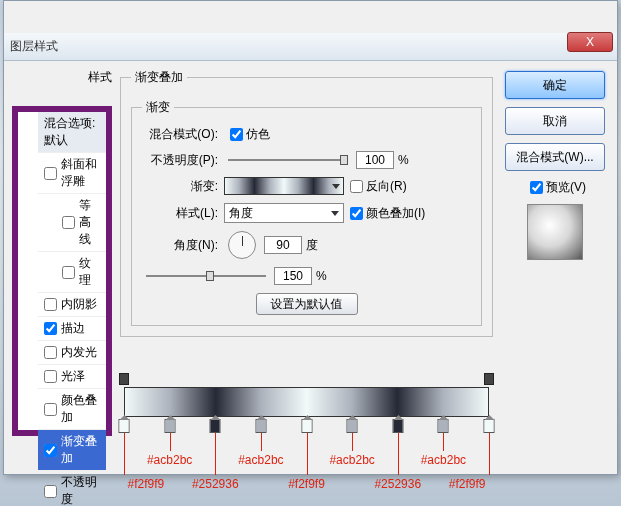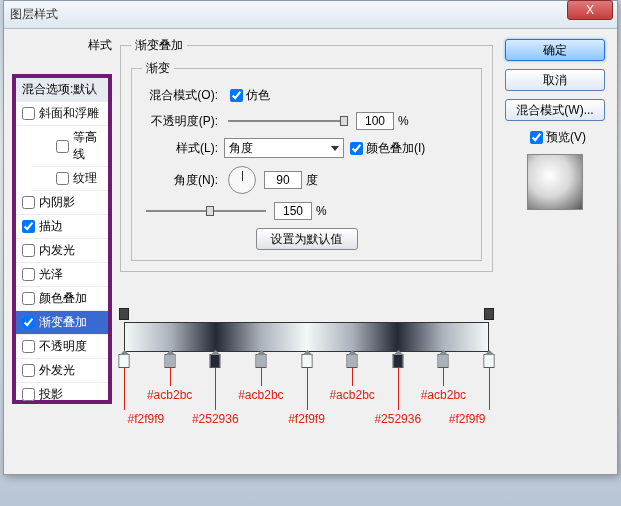--- a/index.html
+++ b/index.html
@@ -1,49 +1,49 @@
 <!DOCTYPE html>
 <html><head>
 <meta charset="utf-8">
 <style>
   * { box-sizing: border-box; margin: 0; padding: 0; font-family: "Microsoft YaHei", "SimSun", sans-serif; font-size: 12px; }
   body { background: linear-gradient(to bottom, #c9d6e2, #e8eef4 30%, #d0dae4 70%, #b8c5d3); width: 621px; height: 506px; position: relative; }
   .dialog { position: absolute; top: 0; left: 3px; width: 615px; height: 475px; background: #f0f0f0; border: 1px solid #8a9aab; box-shadow: 2px 2px 8px rgba(0,0,0,.3); }
-  .titlebar { height: 28px; background: linear-gradient(to bottom, #f4f8fb, #dde6ef); border-bottom: 1px solid #b0bdcb; display: flex; align-items: center; padding: 9px 6px; position: relative; }
+  .titlebar { height: 28px; background: linear-gradient(to bottom, #f4f8fb, #dde6ef); border-bottom: 1px solid #b0bdcb; display: flex; align-items: center; padding: 9px 6px; position: relative; margin-top: 32px; }
   .titlebar .title { flex: 1; color: #333; }
   .closebtn { width: 46px; height: 20px; background: linear-gradient(to bottom, #e07a7a, #c83c3c); border: 1px solid #8a2b2b; border-radius: 3px; color: #fff; display: flex; align-items: center; justify-content: center; font-family: Arial; font-size: 11px; cursor: pointer; position: absolute; right: 4px; top: -1px; }
   .content { display: flex; padding: 8px; height: calc(100% - 28px); }
   .leftcol { width: 100px; }
   .leftcol .label { margin-bottom: 20px; display:block;text-align:right; }
-  .stylelist { border: 4px solid #701a75; background: #fff; height: 330px; }
+  .stylelist { border: 6px solid #701a75; background: #fff; height: 330px; padding-left: 20px; }
   .stylelist .row { padding: 3px 6px; display: flex; align-items: center; gap: 4px; border-bottom: 1px solid #eee; }
   .stylelist .row.header { background: #e6ebf2; font-weight: normal; }
   .stylelist .row.selected { background: #3a6ad1; color: #fff; }
-  .stylelist .row.indent { padding-left: 24px; margin-left: 16px; }
+  .stylelist .row.indent { padding-left: 24px; }
   .stylelist input[type=checkbox] { width: 13px; height: 13px; }
   .midcol { flex: 1; padding: 0 8px; }
   .fieldset-outer { border: 1px solid #bbb; padding: 6px 10px 10px 10px; margin-bottom: 8px; }
   .fieldset-outer > legend { padding: 0 4px; }
-  .fieldset-inner { border: 1px solid #bbb; padding: 10px; }
+  .fieldset-inner { border: 1px solid #bbb; padding: 10px; margin-top: 7px; }
   .fieldset-inner > legend { padding: 0 4px; }
   .frow { display: flex; align-items: center; margin-bottom: 8px; }
   .flabel { width: 82px; text-align: right; padding-right: 6px; }
   .sel { width: 120px; height: 20px; border: 1px solid #888; background: #fff; display:flex; align-items:center; justify-content:space-between; padding: 0 4px; }
   .caret { width:0; height:0; border-left:4px solid transparent; border-right:4px solid transparent; border-top:5px solid #333; }
   .numbox { width: 38px; height: 18px; border: 1px solid #888; background:#fff; text-align:center; line-height:17px; margin: 0 4px; }
   .slider { flex: 1; max-width: 120px; height: 2px; background: #888; position: relative; margin: 0 4px; }
   .thumb { position:absolute; top:-4px; width: 8px; height: 10px; background:#ddd; border:1px solid #555; }
   .chk { display:flex; align-items:center; gap:3px; margin-left:6px; }
   .gradswatch { width: 120px; height: 18px; border:1px solid #333; background: linear-gradient(to right,#f2f9f9 0%,#acb2bc 12%,#252936 25%,#acb2bc 38%,#f2f9f9 50%,#acb2bc 62%,#252936 75%,#acb2bc 88%,#f2f9f9 100%); display:flex; justify-content:flex-end; align-items:center; }
   .dial { width:28px; height:28px; border:1px solid #888; border-radius:50%; background:#f8f8f8; position:relative; margin:0 4px;}
   .dial::after{ content:""; position:absolute; left:50%; top:4px; width:1px; height:10px; background:#333;}
   .btn { height:22px; border:1px solid #888; background:linear-gradient(#fff,#e0e4ea); padding:0 14px; display:inline-flex; align-items:center; cursor:pointer; border-radius:3px;}
   .btnrow { display:flex; gap:10px; justify-content:center; margin-top:6px;}
   .rightcol { width: 108px; display:flex; flex-direction:column; align-items:center; gap:8px; padding-top:2px;}
-  .rbtn { width: 100px; height:22px; border:1px solid #5a7fb0; border-radius:3px; background:linear-gradient(#fff,#e0e8f4); display:flex; align-items:center; justify-content:center; cursor:pointer;}
+  .rbtn { width: 100px; height:28px; border:1px solid #5a7fb0; border-radius:3px; background:linear-gradient(#fff,#e0e8f4); display:flex; align-items:center; justify-content:center; cursor:pointer;}
   .rbtn.primary { background:linear-gradient(#d8ecff,#8ec6ff); border-color:#2a6fd0; box-shadow:0 0 3px #6eb0ff;}
   .preview { width: 56px; height:56px; border:1px solid #888; background: conic-gradient(from 45deg, #ccc, #fff, #ccc, #888, #ccc, #fff, #ccc, #888, #ccc); background: radial-gradient(circle at 40% 38%, #fff 0%, #d8d8d8 45%, #888 80%, #555 100%);}
   .gradeditor { position:relative; margin: 30px 4px 0 4px; height: 140px;}
   .gradbar { position:absolute; left:0; right:0; top:20px; height:30px; border:1px solid #333; background: linear-gradient(to right,#f2f9f9 0%,#acb2bc 12.5%,#252936 25%,#acb2bc 37.5%,#f2f9f9 50%,#acb2bc 62.5%,#252936 75%,#acb2bc 87.5%,#f2f9f9 100%);}
   .ostop { position:absolute; top:6px; width:10px; height:12px; background:#444; border:1px solid #222; transform:translateX(-50%);}
   .cstop { position:absolute; top:52px; width:11px; height:14px; border:1px solid #555; transform:translateX(-50%); display:flex; flex-direction:column;}
   .cstop .tip { width:0;height:0;border-left:5px solid transparent;border-right:5px solid transparent;border-bottom:5px solid #888; margin:-5px auto 0;}
   .cstop .sw { flex:1; }
   .tick { position:absolute; width:1px; background:#d21; top:66px;}
   .anno { position:absolute; color:#d21; font-size:12px; white-space:nowrap; transform:translateX(-50%);}
@@ -135,20 +135,30 @@
 
           <div class="frow">
             <span class="flabel">不透明度(P):</span>
             <div class="slider">
                 <div class="thumb" style="left:calc(100% - 8px)"></div>
               </div>
             <div class="numbox">100</div>
             <span>%</span>
           </div>
 
+          <div class="frow">
+            <span class="flabel">渐变:</span>
+            <div class="gradswatch">
+                <span class="caret" style="margin:0 3px"></span>
+              </div>
+            <label class="chk">
+                <input type="checkbox" id="cb-rev" style="">
+                <span>反向(R)</span>
+              </label>
+          </div>
 
           <div class="frow">
             <span class="flabel">样式(L):</span>
             <div class="sel">
                 <span>角度</span>
                 <span class="caret"></span>
               </div>
             <label class="chk">
                 <input type="checkbox" id="cb-align" checked="" style="">
                 <span>颜色叠加(I)</span>

